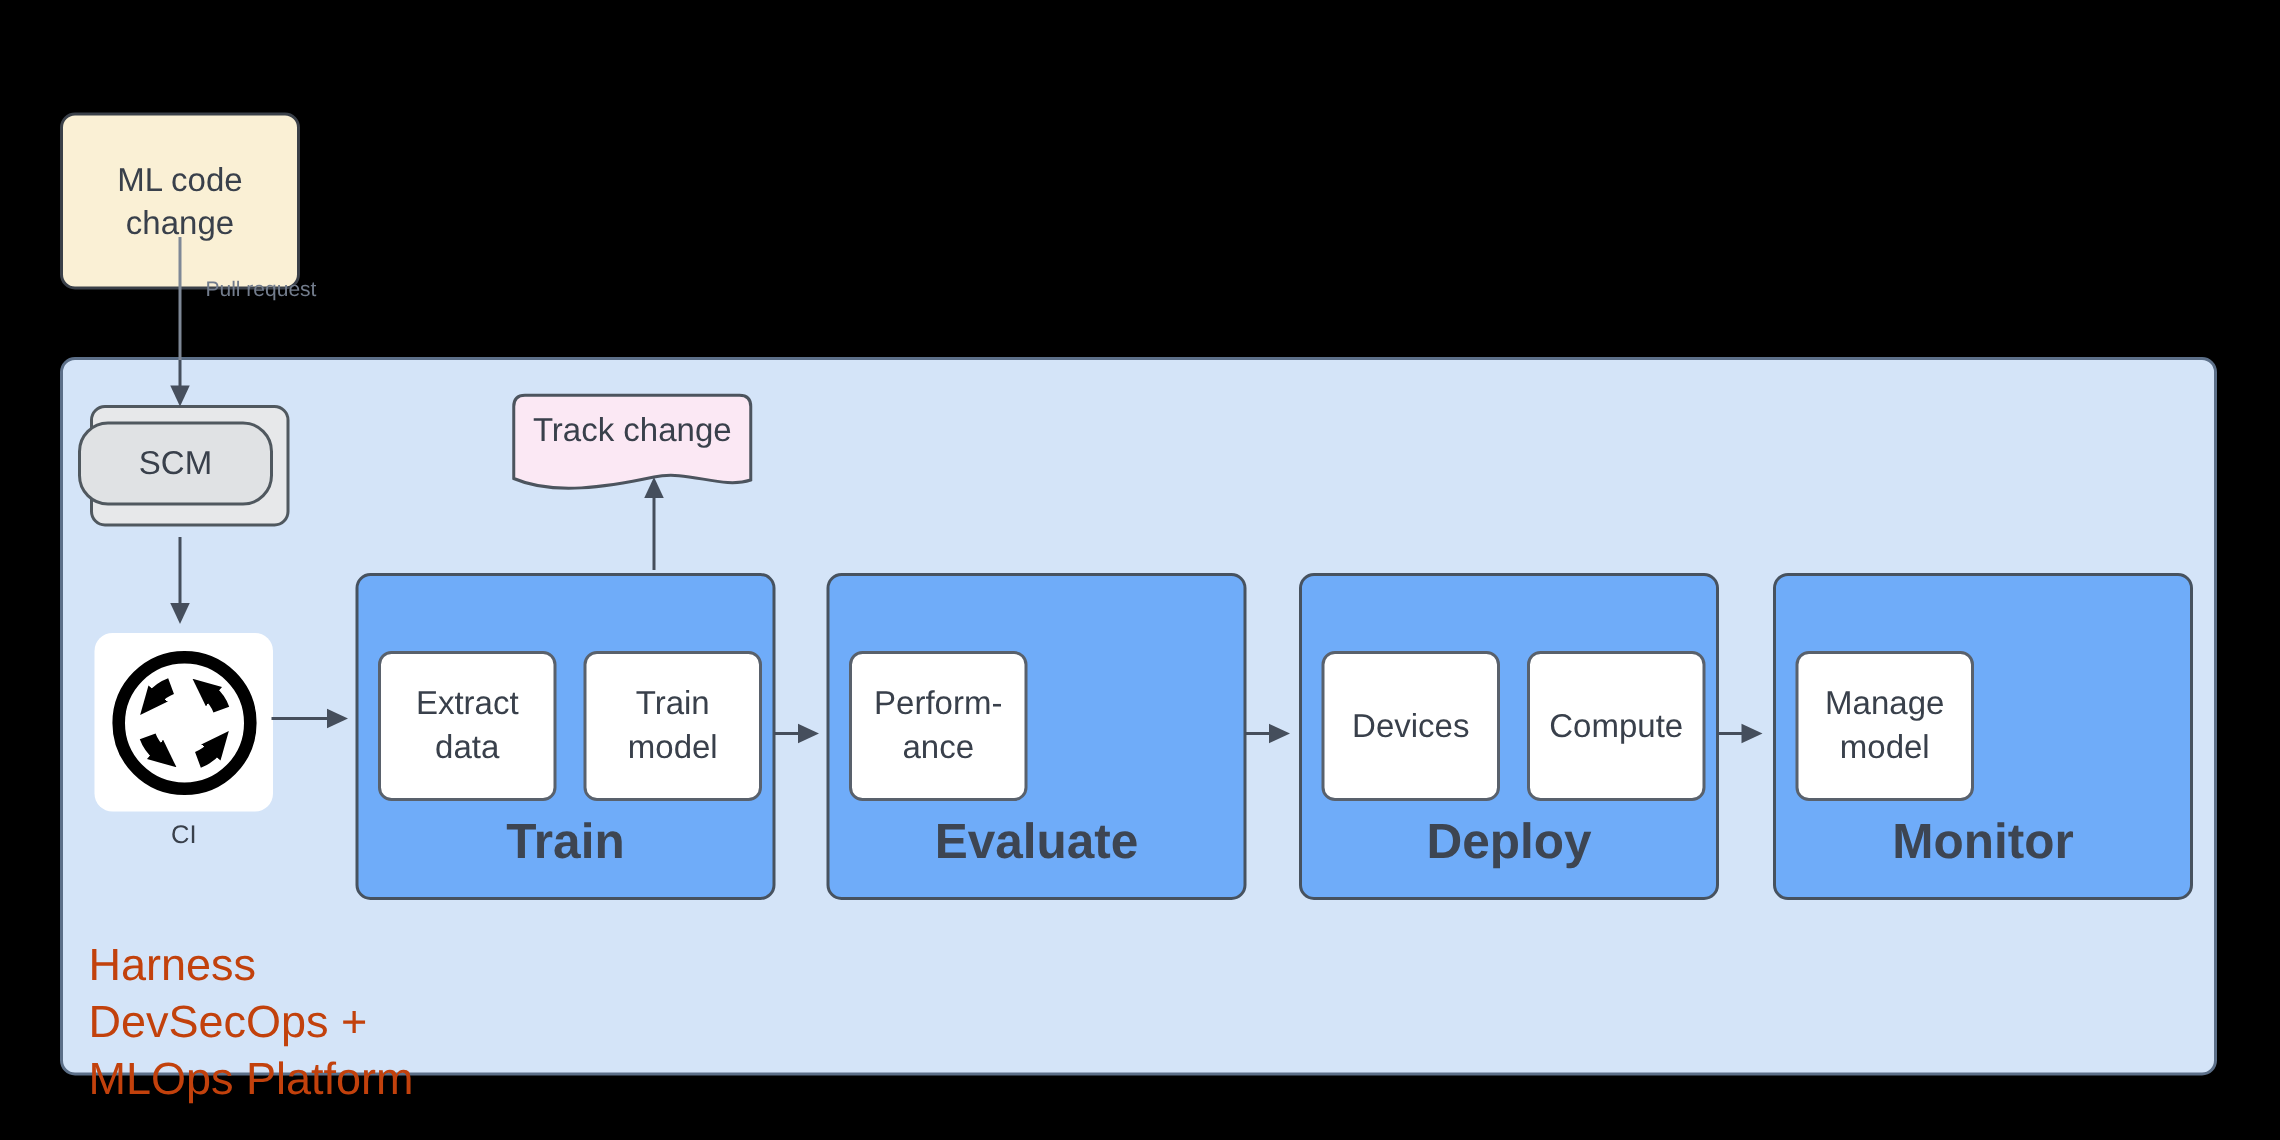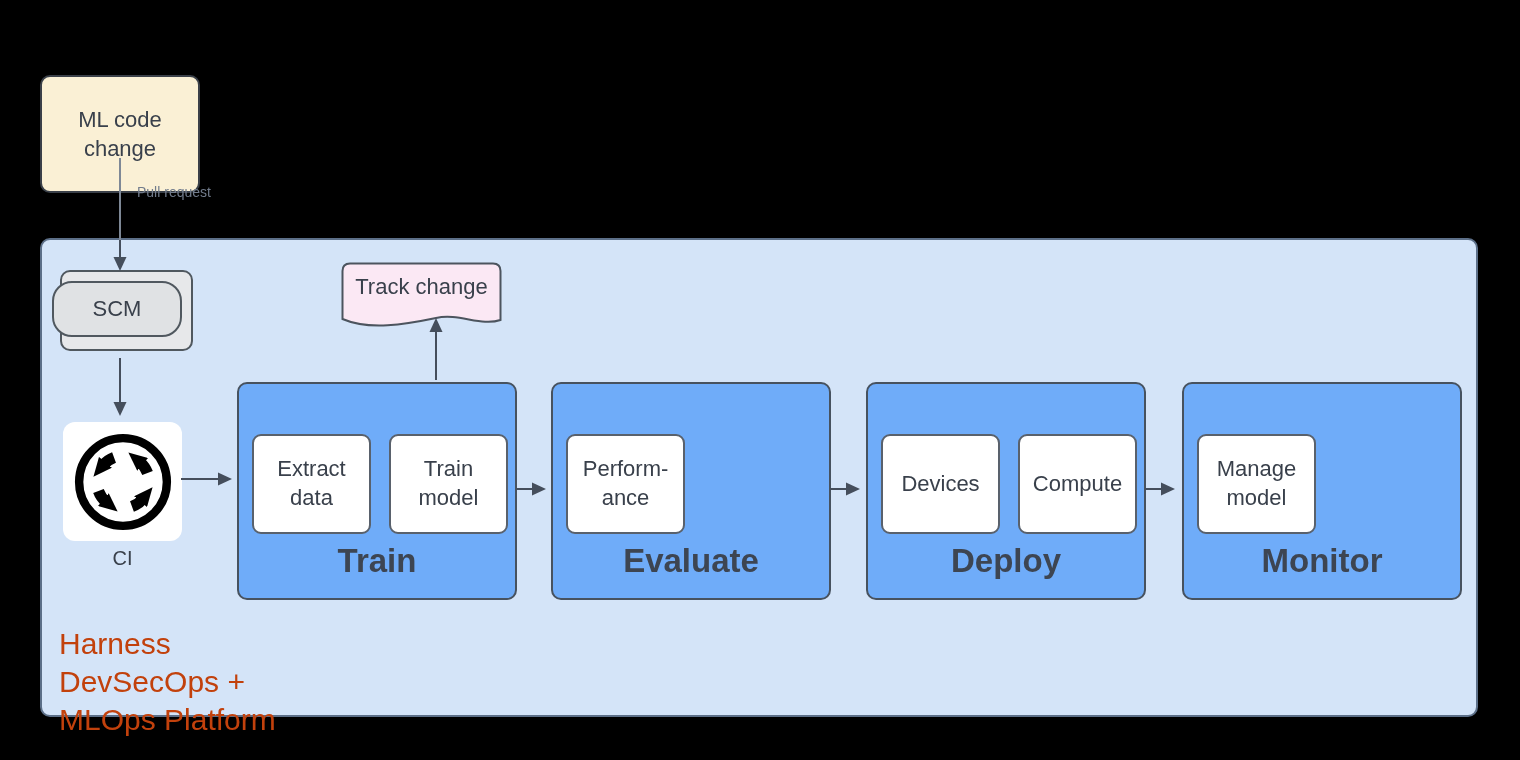--- a/index.html
+++ b/index.html
@@ -66,21 +66,21 @@
   .ci-tile {
     position: absolute; left: 21px; top: 182px;
     width: 119px; height: 119px;
     background: #FFFFFF;
     border-radius: 12px;
     display: flex; align-items: center; justify-content: center;
   }
   .ci-label {
     position: absolute; left: 21px; top: 307px;
     width: 119px; text-align: center;
-    font-size: 20px; color: #39404B;
+    font-size: 17px; color: #39404B;
   }
 
   
   .doc {
     position: absolute; left: 299px; top: 22px;
     width: 161px; height: 70px;
   }
   .doc svg { display: block; }
   .doc-label {
     position: absolute; left: 0; top: 12px; width: 100%;

